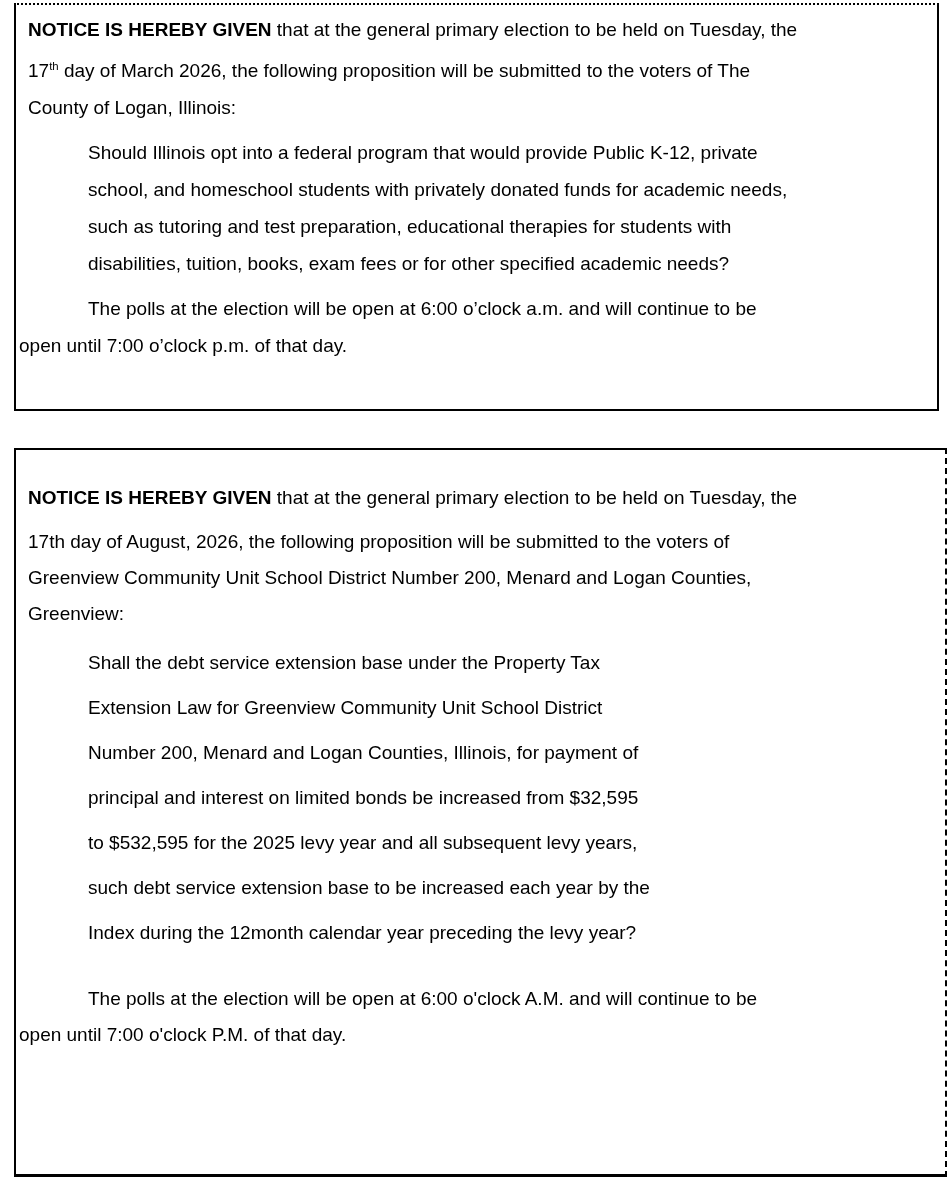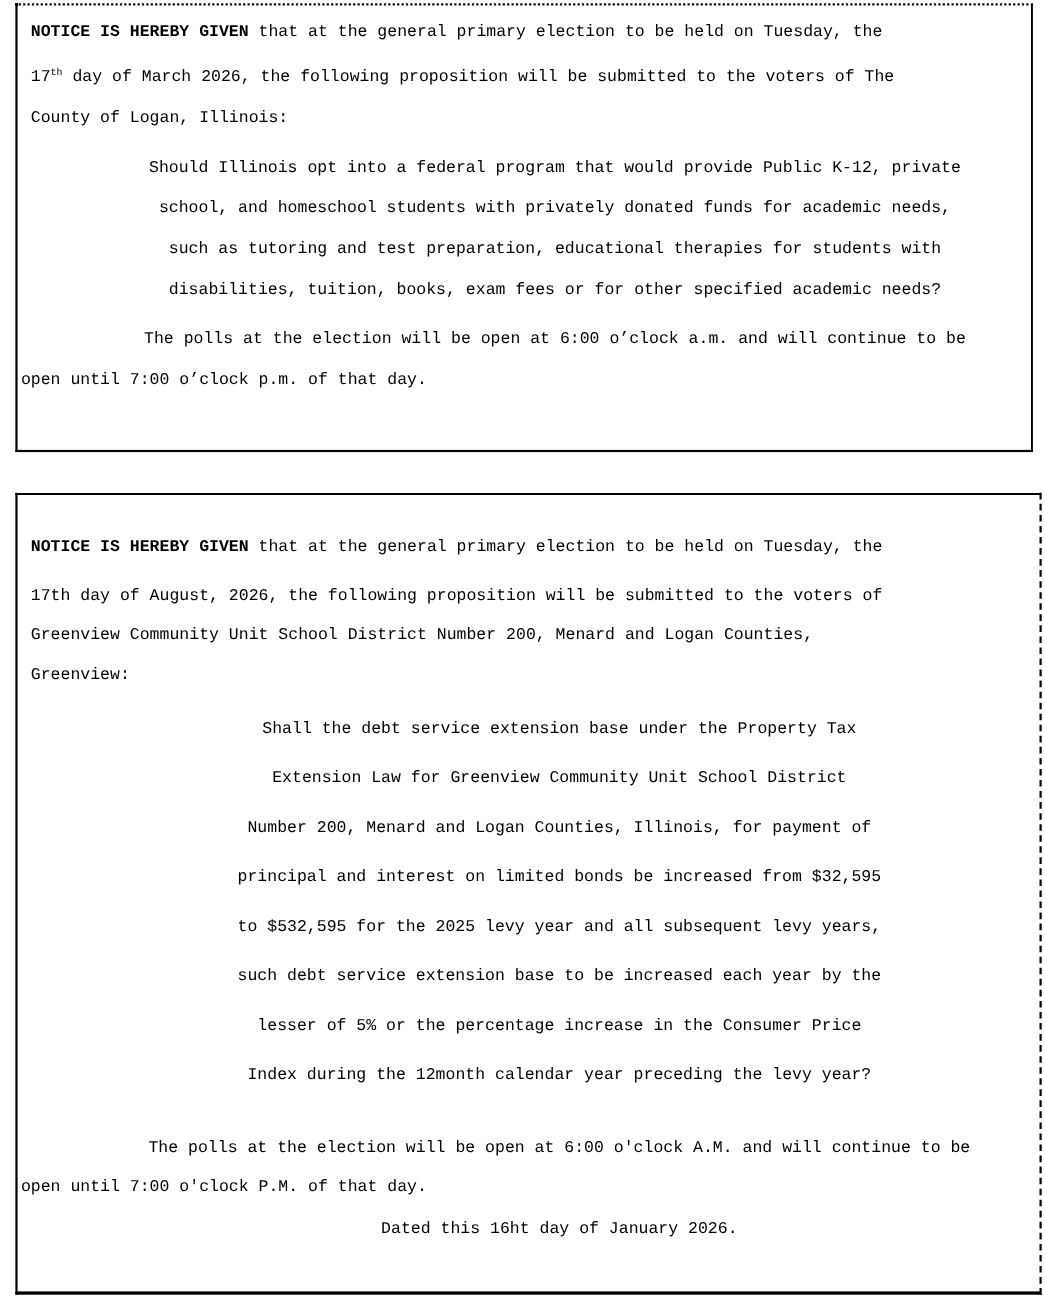--- a/index.html
+++ b/index.html
@@ -3,22 +3,22 @@
 <meta charset="utf-8">
 <style>
   * { margin: 0; padding: 0; box-sizing: border-box; }
   html, body { background: #ffffff; }
   .page {
     position: relative;
     width: 950px;
     height: 1181px;
     background: #ffffff;
     color: #000000;
-    font-family: Liberation Mono, monospace;
-    font-size: 15px;
+    font-family: Liberation Sans, sans-serif;
+    font-size: 19px;
     overflow: hidden;
   }
   .notice-box {
     position: absolute;
     background: #ffffff;
     border: 2px solid #000000;
   }
   .box1 {
     left: 14px; top: 3px;
     width: 925px; height: 408px;
@@ -28,21 +28,21 @@
   .box2 {
     left: 14px; top: 448px;
     width: 933px; height: 729px;
     border-right-style: dashed;
     border-bottom-width: 3px;
     padding: 30px 16px 0 12px;
   }
   .ln { line-height: 37px; white-space: nowrap; }
   .box2 .ln { line-height: 36px; }
   .box2 .prop .ln { line-height: 45px; }
-  .ind { margin-left: 60px; text-align: center; }
+  .ind { margin-left: 60px; }
   .out { margin-left: -9px; }
   .mt2 { margin-top: 2px; }
   .mt4 { margin-top: 4px; }
   .mt8 { margin-top: 8px; }
   .mt26 { margin-top: 26px; }
   sup { font-size: 0.6em; }
   b { font-weight: bold; }
 </style>
 </head>
 <body>
@@ -74,25 +74,21 @@
       <div class="ln">Greenview Community Unit School District Number 200, Menard and Logan Counties,</div>
       <div class="ln">Greenview:</div>
     </div>
     <div class="prop">
       <div class="ln ind mt8">Shall the debt service extension base under the Property Tax</div>
       <div class="ln ind">Extension Law for Greenview Community Unit School District</div>
       <div class="ln ind">Number 200, Menard and Logan Counties, Illinois, for payment of</div>
       <div class="ln ind">principal and interest on limited bonds be increased from $32,595</div>
       <div class="ln ind">to $532,595 for the 2025 levy year and all subsequent levy years,</div>
       <div class="ln ind">such debt service extension base to be increased each year by the</div>
-      <div class="ln ind">lesser of 5% or the percentage increase in the Consumer Price</div>
       <div class="ln ind">Index during the 12month calendar year preceding the levy year?</div>
     </div>
     <div>
       <div class="ln ind mt26">The polls at the election will be open at 6:00 o'clock A.M. and will continue to be</div>
       <div class="ln out">open until 7:00 o'clock P.M. of that day.</div>
     </div>
-    <div>
-      <div class="ln ind mt2">Dated this 16ht day of January 2026.</div>
-    </div>
   </section>
 
 </div>
 
 </body></html>

